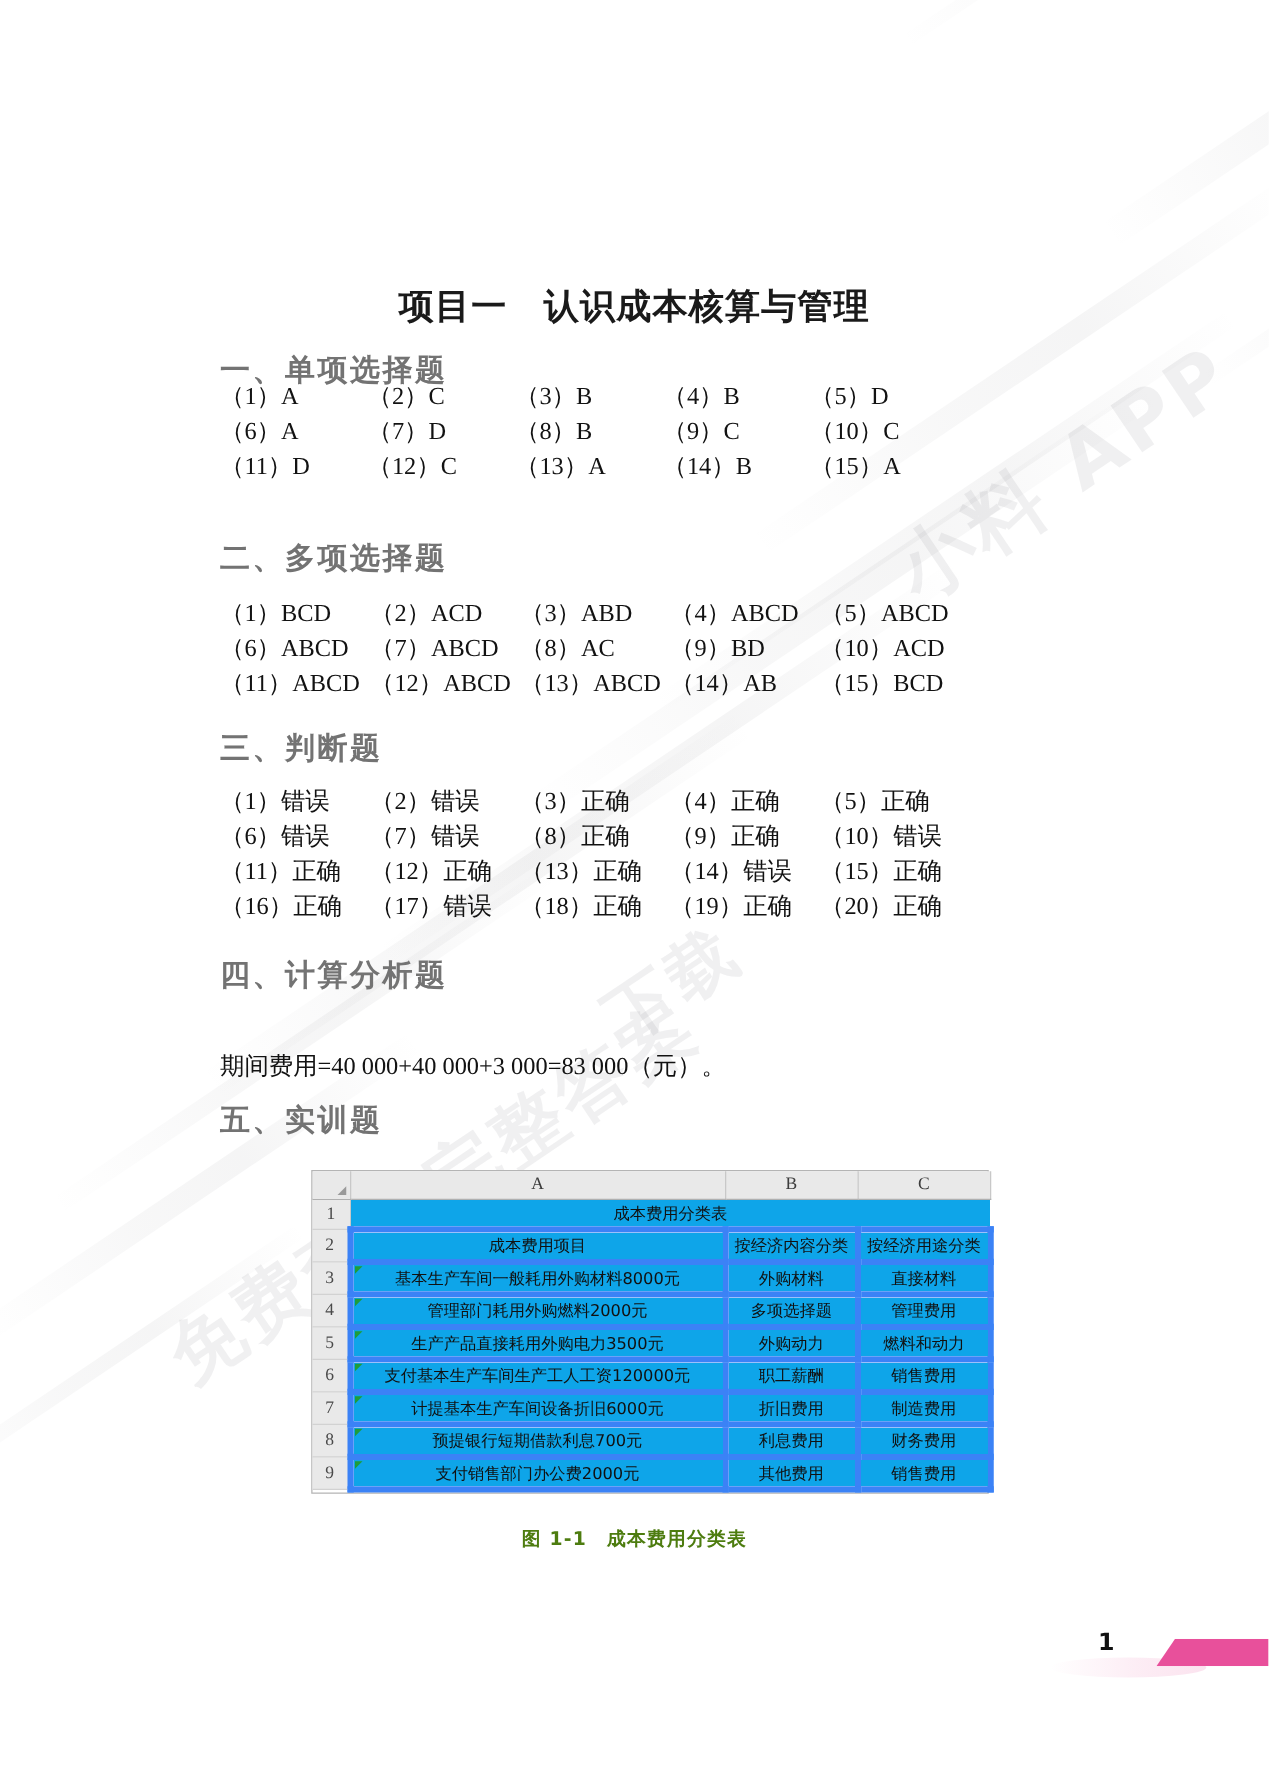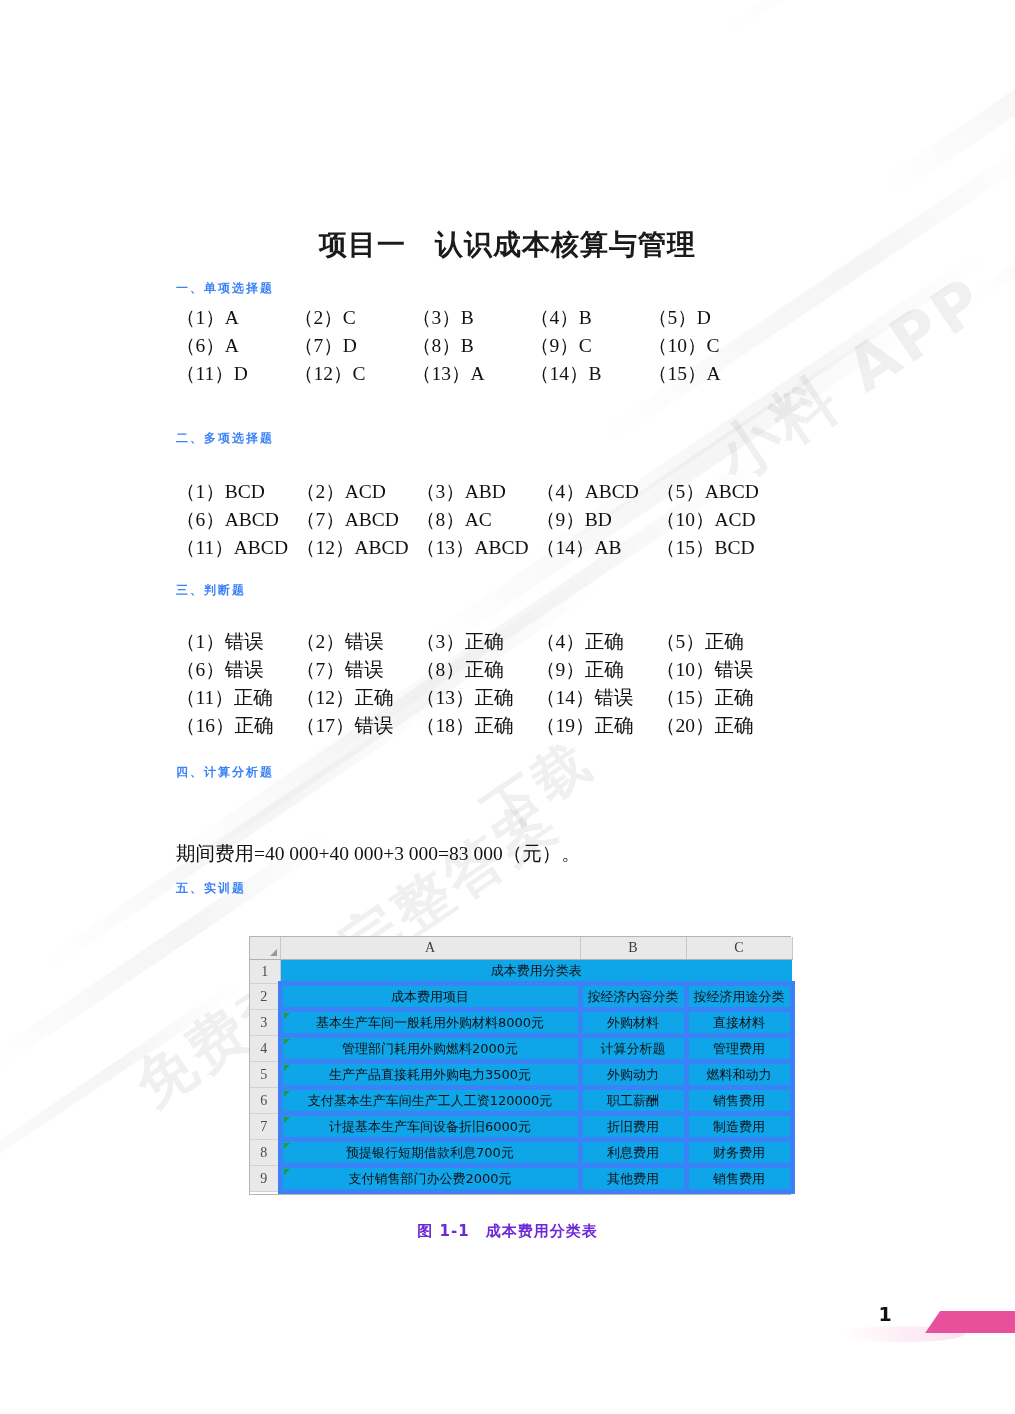--- a/index.html
+++ b/index.html
@@ -63,23 +63,23 @@
     font-size: 28px;
     letter-spacing: 1px;
     color: #1a1a1a;
   }
 
   .section-heading {
     position: absolute;
     left: 176px;
     font-family: "DejaVu Serif", "Liberation Serif", serif;
     font-weight: 600;
-    font-size: 12px;
+    font-size: 24px;
     letter-spacing: 2px;
-    color: #3b82f6;
+    color: #737373;
   }
 
   .answer-block {
     position: absolute;
     left: 176px;
     font-family: "Liberation Serif", "DejaVu Serif", serif;
     font-size: 19.5px;
     color: #121212;
   }
   .answer-row {
@@ -199,21 +199,21 @@
   
   #figure-caption {
     position: absolute;
     left: 0;
     top: 1222px;
     width: 1015px;
     text-align: center;
     font-family: "DejaVu Sans", "Liberation Sans", sans-serif;
     font-weight: 700;
     font-size: 15px;
-    color: #6d28d9;
+    color: #4d7c0f;
     letter-spacing: 1px;
   }
 
   
   #footer-decoration {
     position: absolute;
     left: 908px;
     top: 1311px;
     width: 107px;
     height: 22px;
@@ -331,21 +331,21 @@
 
       <tr>
             <td class="row-head">3</td>
             <td class="cell bordered desc"><span class="flag"></span>基本生产车间一般耗用外购材料8000元</td>
             <td class="cell bordered">外购材料</td>
             <td class="cell bordered">直接材料</td>
           </tr>
           <tr>
             <td class="row-head">4</td>
             <td class="cell bordered desc"><span class="flag"></span>管理部门耗用外购燃料2000元</td>
-            <td class="cell bordered">计算分析题</td>
+            <td class="cell bordered">多项选择题</td>
             <td class="cell bordered">管理费用</td>
           </tr>
           <tr>
             <td class="row-head">5</td>
             <td class="cell bordered desc"><span class="flag"></span>生产产品直接耗用外购电力3500元</td>
             <td class="cell bordered">外购动力</td>
             <td class="cell bordered">燃料和动力</td>
           </tr>
           <tr>
             <td class="row-head">6</td>

